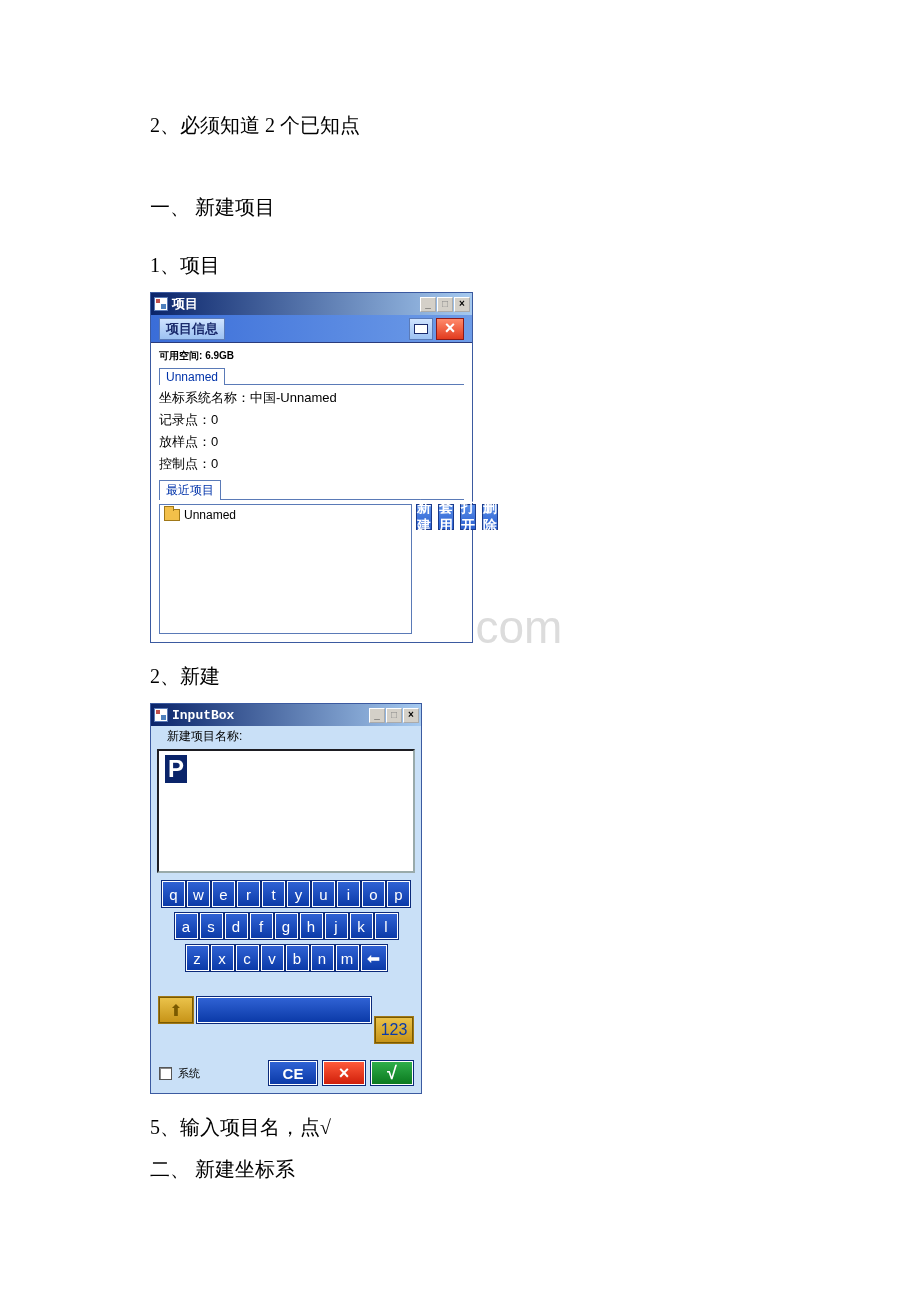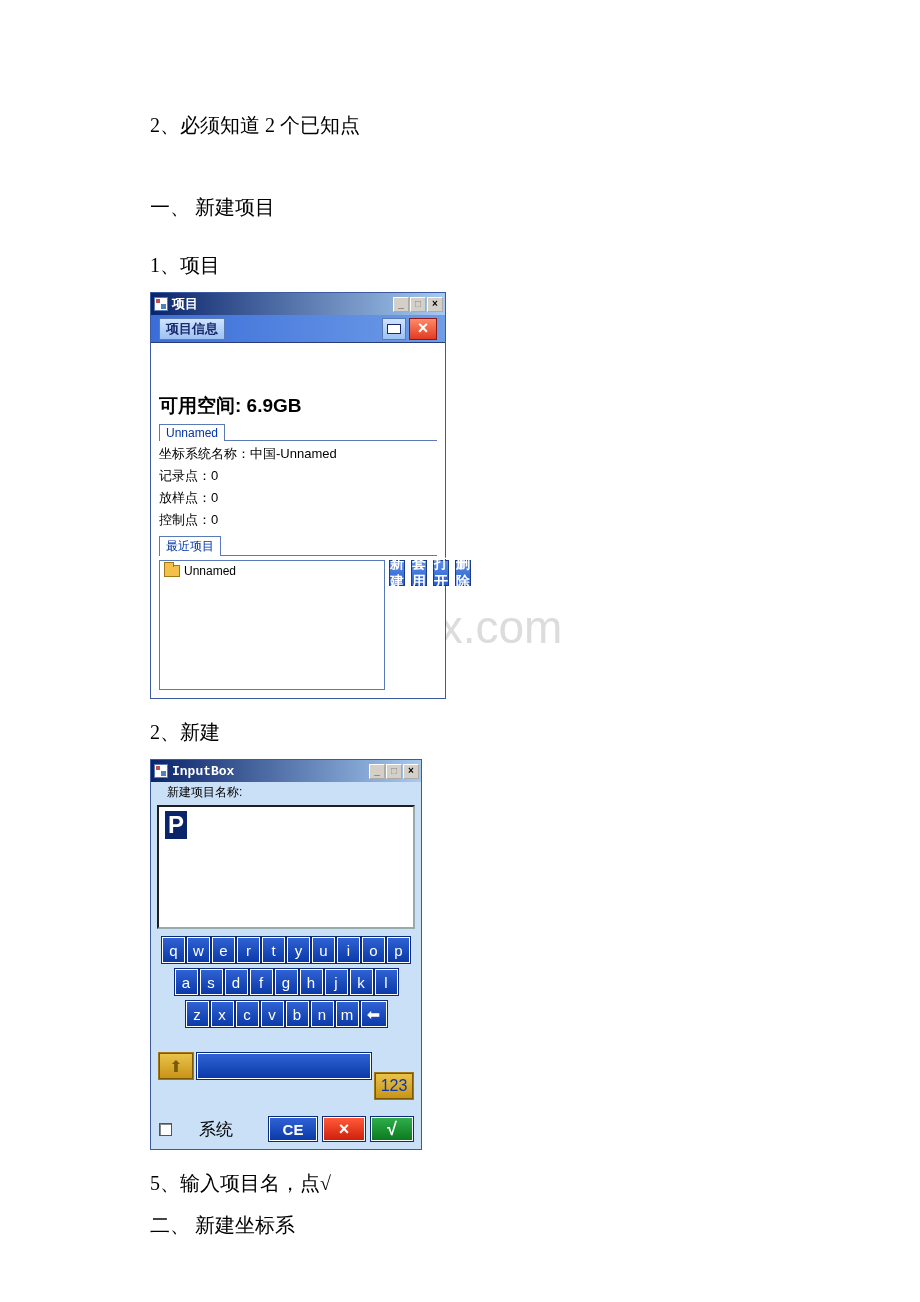--- a/index.html
+++ b/index.html
@@ -25,21 +25,21 @@
     font-family: Arial, sans-serif;
     color: #dcdcdc;
     letter-spacing: 0px;
     z-index: 0;
     white-space: nowrap;
   }
 
   
   .win1 {
     position: relative;
-    width: 296px;
+    width: 323px;
     border: 1px solid #3b5aa0;
     background: #fff;
     z-index: 2;
     margin-bottom: 18px;
     font-family: "SimSun", "宋体", sans-serif;
   }
   .titlebar {
     height: 22px;
     background: linear-gradient(to right, #0a246a, #a6caf0);
     display: flex; align-items: center;
@@ -101,21 +101,21 @@
   .toolbar1 .x-btn {
     width: 28px; height: 22px;
     border: 1px solid #8b1a1a;
     background: linear-gradient(#ff8a6b,#e23b1f);
     color: #fff; font-weight: bold; font-size: 18px;
     display:flex; align-items:center; justify-content:center;
     font-family: Arial;
   }
 
   .w1-body { padding: 6px 8px 8px 8px; font-size: 13px; color:#000; }
-  .w1-body .disk { font-weight: bold; font-size: 19px; margin-bottom: 4px; margin-top: 44px; }
+  .w1-body .disk { font-weight: bold; font-size: 10px; margin-bottom: 4px; }
   .tab-lbl {
     display:inline-block; color:#0033aa;
     border:1px solid #5a7ab7; border-bottom:none;
     background:#fff; padding:1px 6px; font-size:12px;
     position:relative; top:1px;
   }
   .tab-rule { border-top:1px solid #5a7ab7; margin-bottom:4px; }
   .w1-body .line { margin: 4px 0; }
 
   .recent-wrap { margin-top: 6px; }
@@ -175,21 +175,21 @@
     color:#fff; font-family: Arial; font-size:15px;
     display:flex; align-items:center; justify-content:center;
   }
   .key.bksp { width:26px; font-size:16px; }
   .kb-row.bottom { gap:4px; align-items:center; }
   .shift-key { width:34px; height:26px; background:linear-gradient(#eac24a,#c79418); border:1px solid #7a5a00; box-shadow:0 0 0 1px #a07818; display:flex;align-items:center;justify-content:center; color:#7a5a00; font-size:16px;}
   .space-key { flex:1; height:26px; background:linear-gradient(#2f62d4,#0b3aa8); border:1px solid #fff; box-shadow:0 0 0 1px #0b2a7a; }
   .num-key { width:38px; height:26px; background:linear-gradient(#eac24a,#c79418); border:1px solid #7a5a00; box-shadow:0 0 0 1px #a07818; color:#0b3aa8; font-family:Arial; font-size:16px; font-weight:normal; display:flex;align-items:center;justify-content:center;margin-top:40px;}
   .footer { display:flex; align-items:center; gap:6px; padding:4px 8px 8px 8px; }
   .chk { width:13px; height:13px; background:#fff; border:1px solid #555; box-shadow: inset 1px 1px 0 #888; }
-  .footer .lbl { font-size:17px; flex:1;margin-left:21px; }
+  .footer .lbl { font-size:11px; flex:1; }
   .fbtn { width:44px; height:24px; border:1px solid #fff; box-shadow:0 0 0 1px #0b2a7a; font-family:Arial; font-weight:bold; font-size:15px; display:flex;align-items:center;justify-content:center; color:#fff;}
   .fbtn.ce { background: linear-gradient(#2f62d4,#0b3aa8); width:48px; }
   .fbtn.cancel { background: linear-gradient(#ff5a3a,#d01f0a); width:42px; font-size:18px;}
   .fbtn.ok { background: linear-gradient(#2fae4a,#0b7a1f); width:42px; font-size:18px;}
 </style>
 </head>
 <body>
 
 <div class="doc-line">2、必须知道 2 个已知点</div>
 <div style="height:24px"></div>

